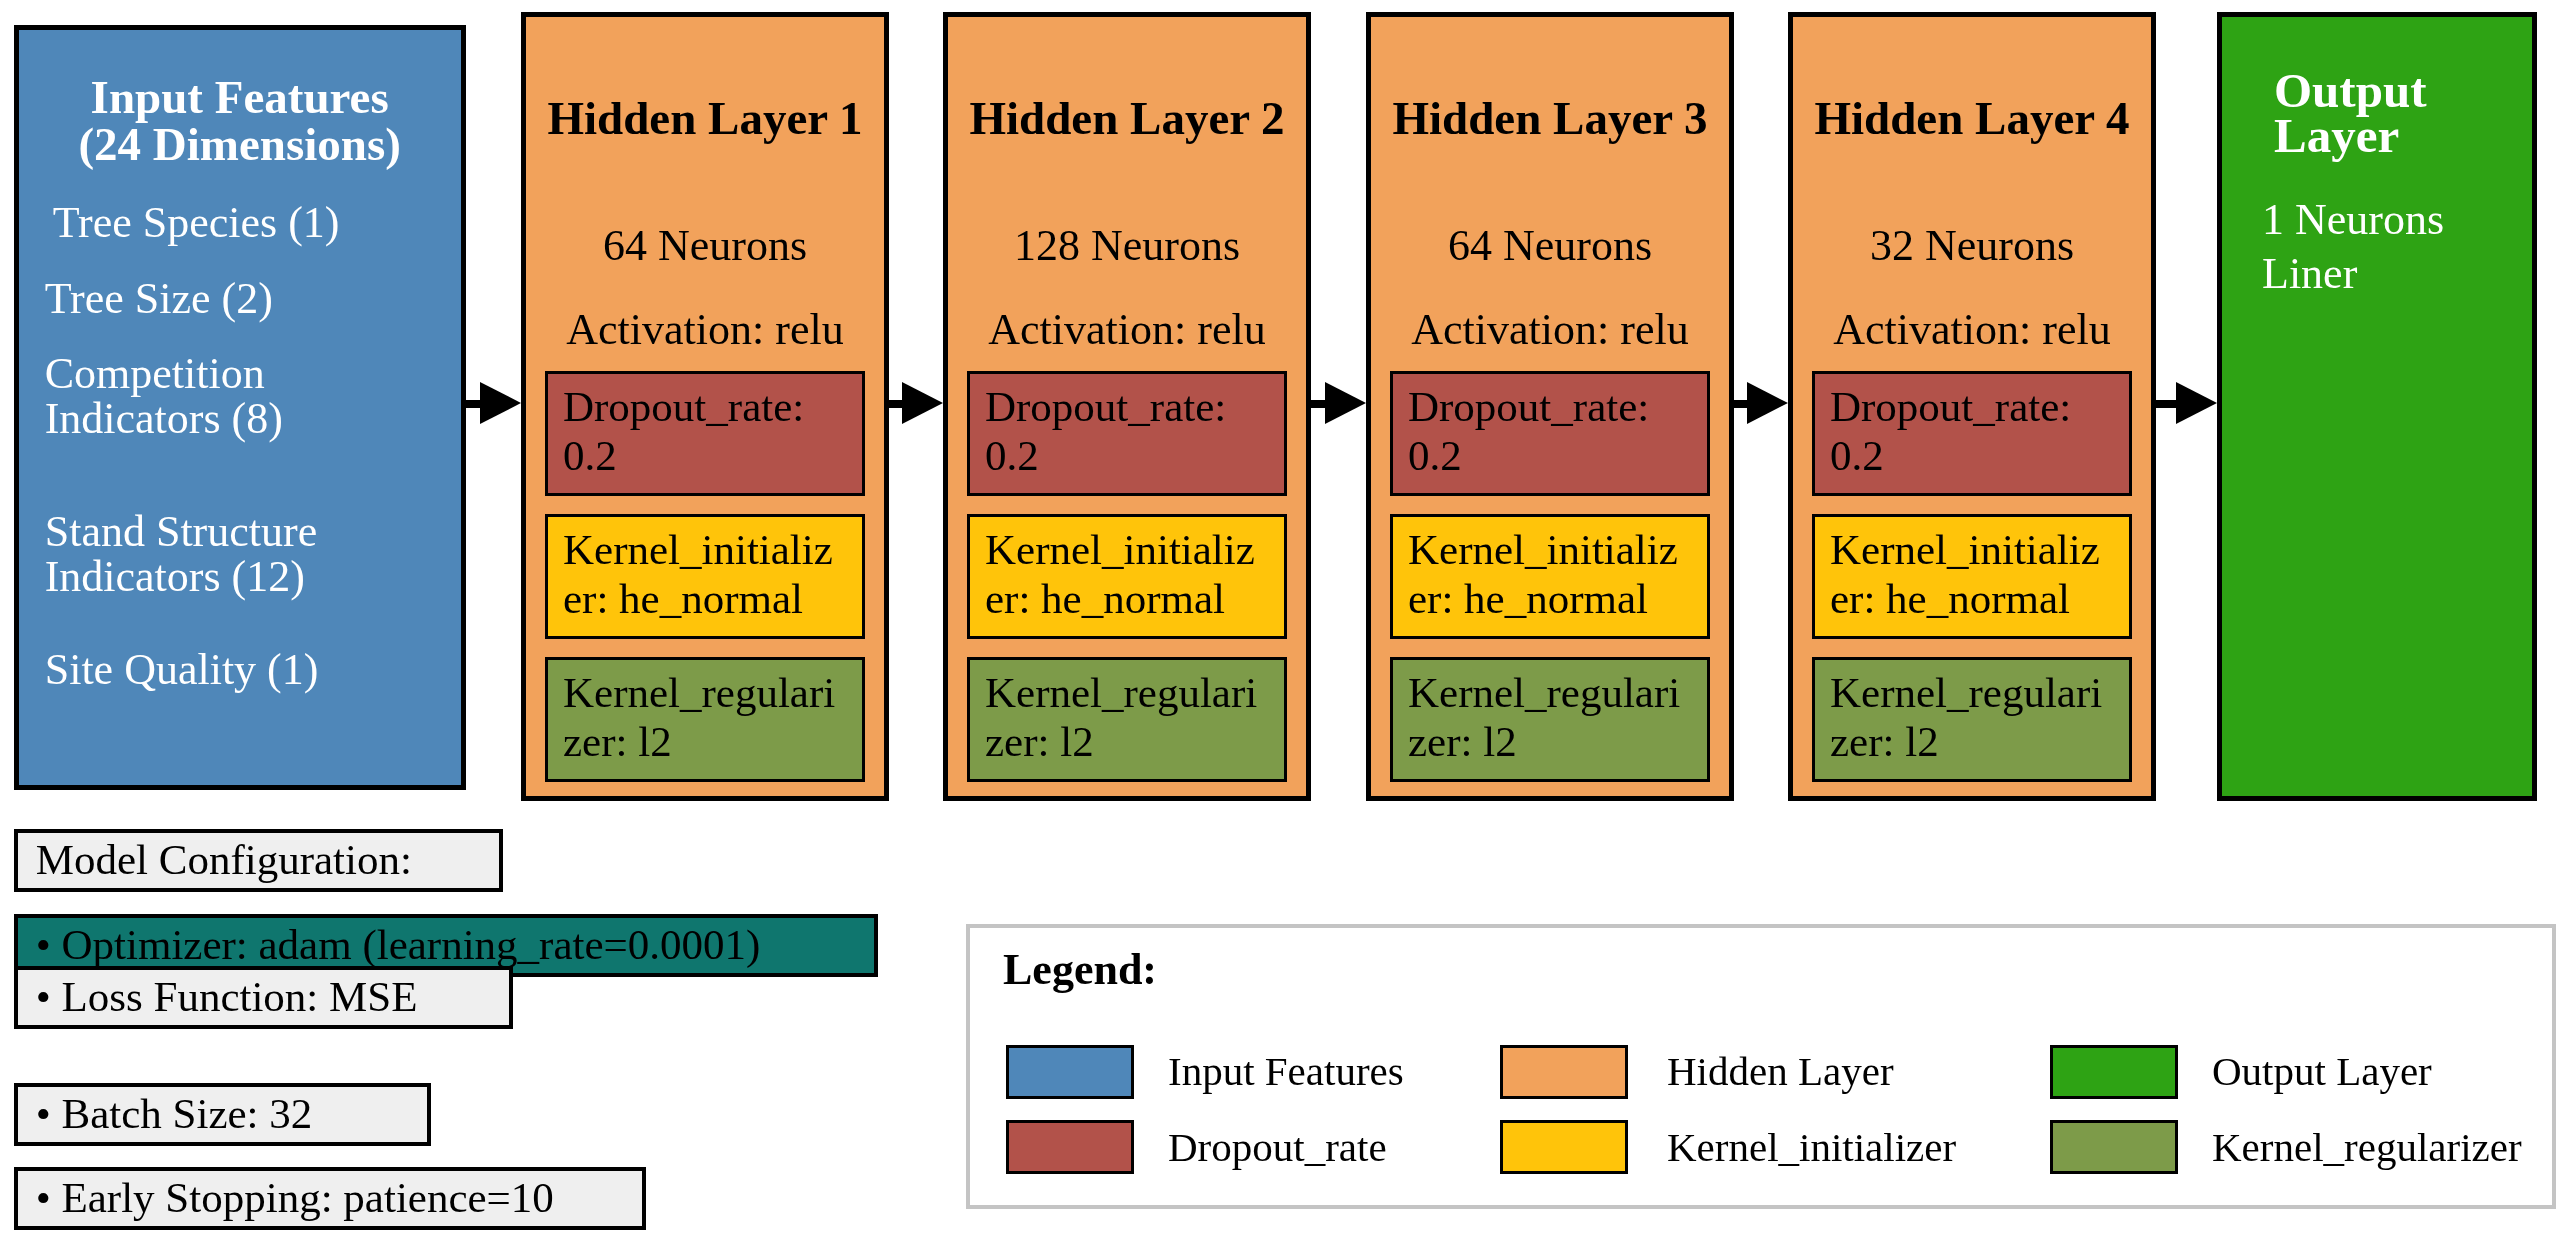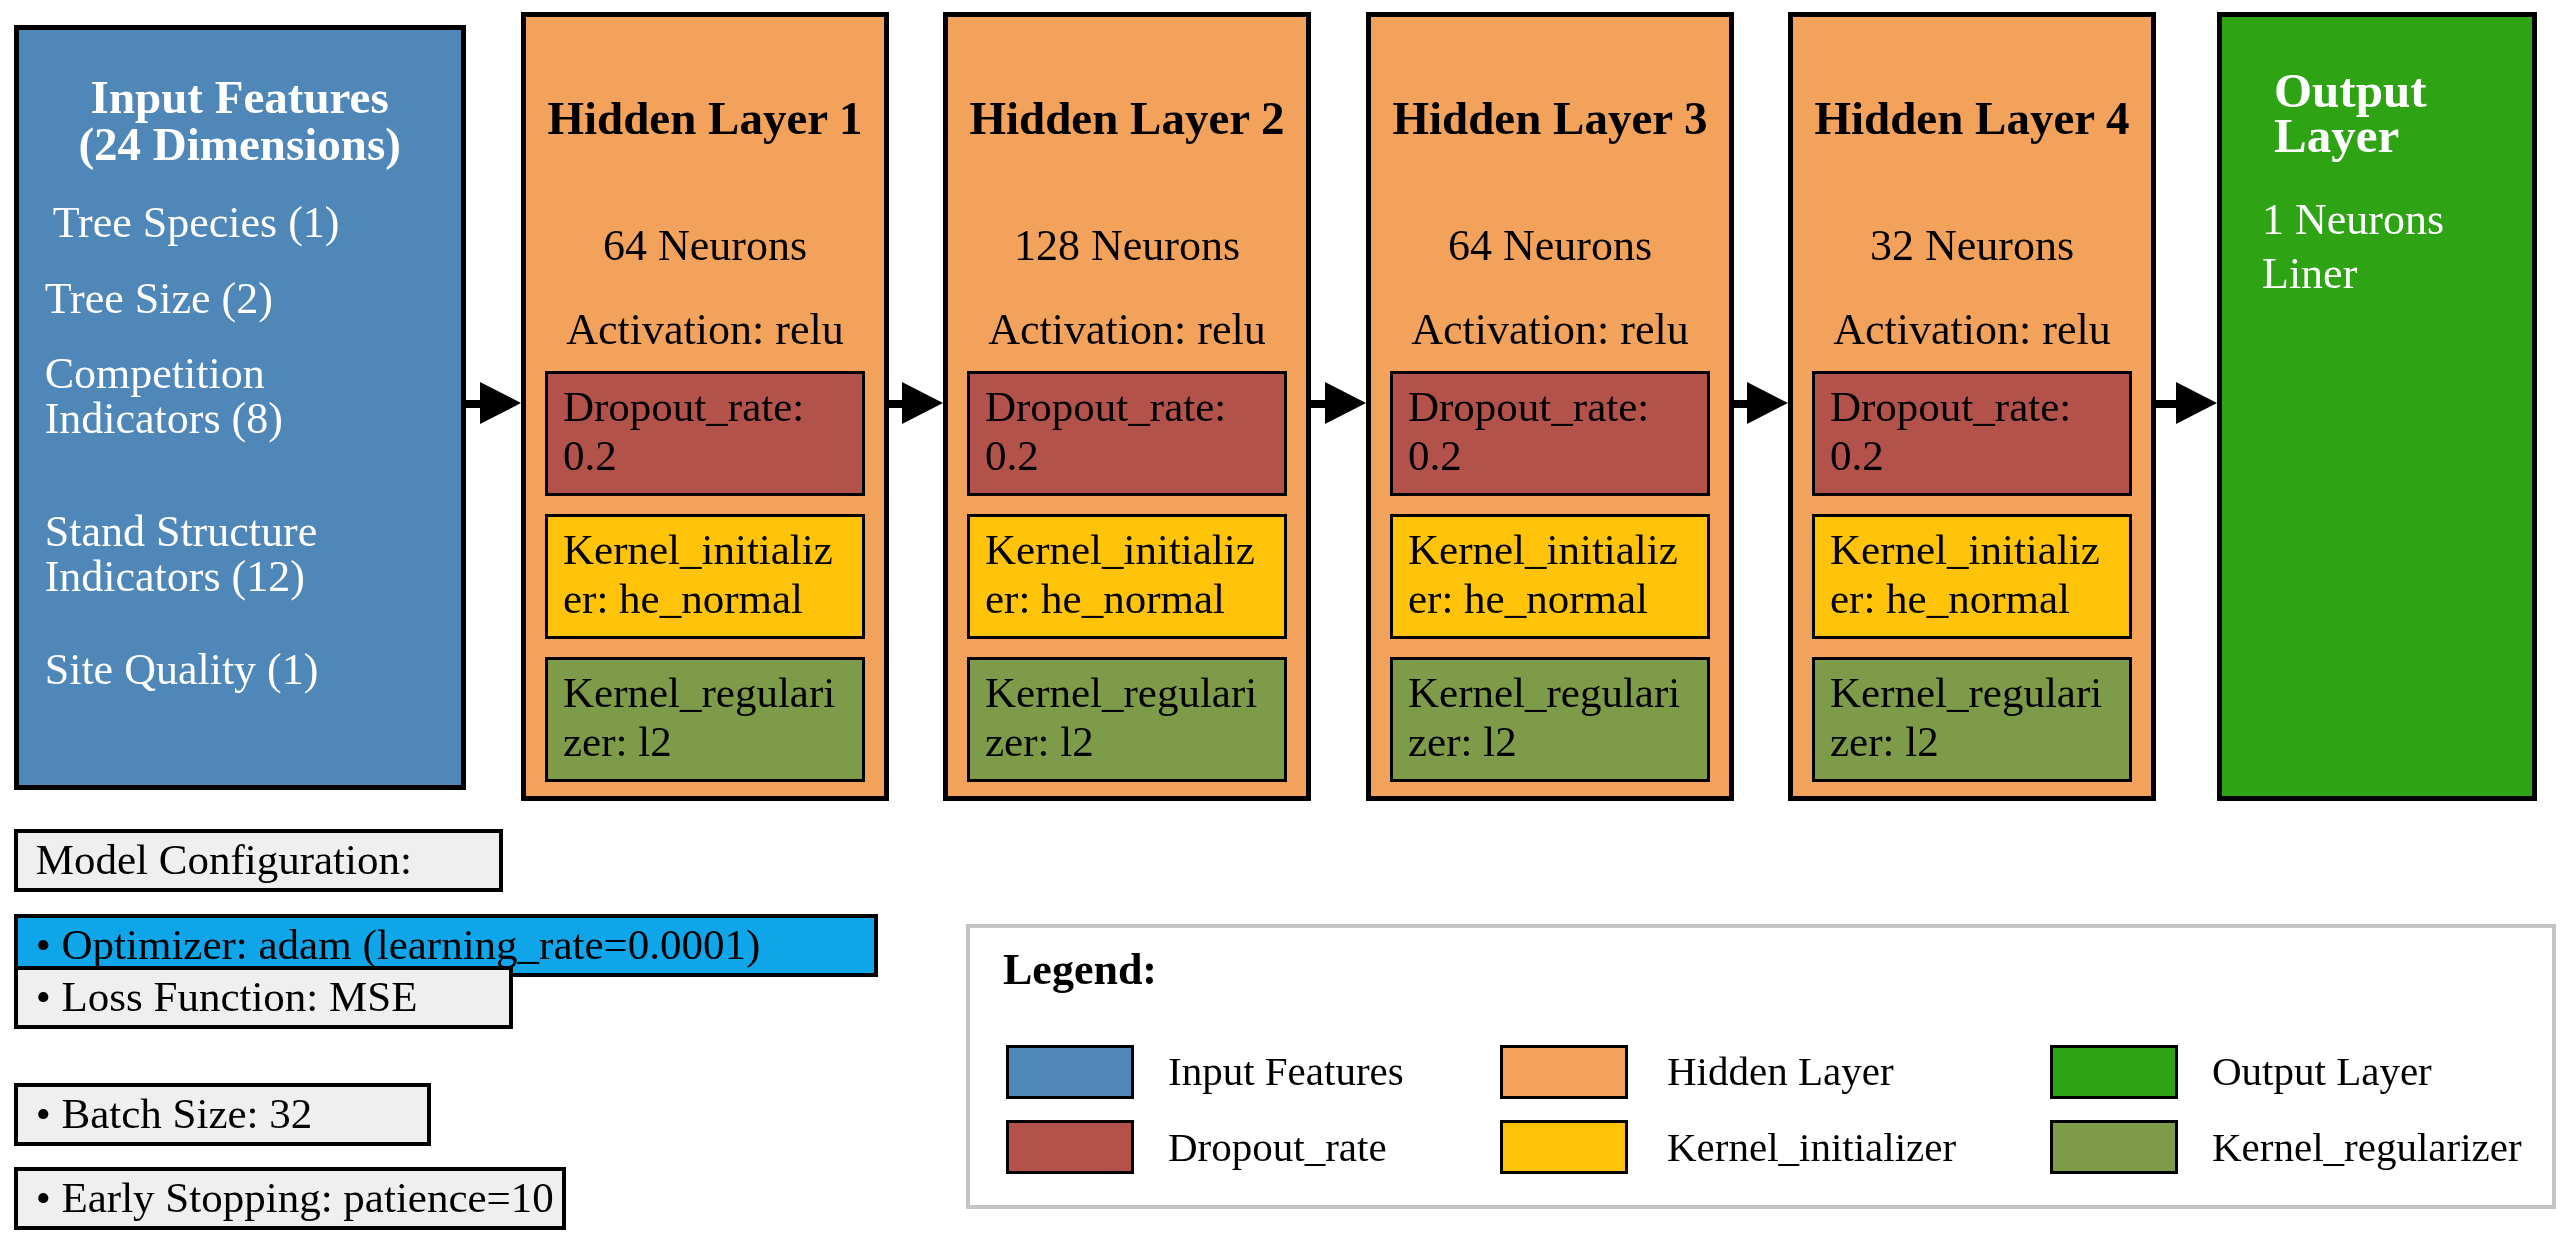--- a/index.html
+++ b/index.html
@@ -65,21 +65,21 @@
 
   
   .cfg { position:absolute; left:13.7px; height:63px; border:4.1px solid #000;
          box-sizing:border-box; background:#efefef;
          font-size:43px; line-height:54px; padding-left:18px; white-space:nowrap;
          color:#000; }
   .cfg.c1 { top:829px; width:489px; }
   .cfg.c2 { top:914px; width:864px; }
   .cfg.c3 { top:966px; width:499px; }
   .cfg.c4 { top:1083px; width:417px; }
-  .cfg.c5 { top:1167px; width:552px; }
+  .cfg.c5 { top:1167px; width:632px; }
 
   
   .legend { position:absolute; left:966px; top:924px; width:1590px; height:285px;
             border:4.1px solid #c4c4c4; box-sizing:border-box; background:#ffffff; }
   .legend-title { position:absolute; left:33px; top:19px; font-weight:bold;
                   font-size:44px; line-height:45px; color:#000; }
   .lg-swatch { position:absolute; width:128px; height:54px;
                border:3.4px solid #000; box-sizing:border-box; }
   .lg-label  { position:absolute; font-size:41px; line-height:43px; color:#000;
                white-space:nowrap; }
@@ -171,21 +171,21 @@
   <div class="arrow a4">
     <div class="shaft"></div>
     <div class="head"></div>
   </div>
   <div class="arrow a5">
     <div class="shaft"></div>
     <div class="head"></div>
   </div>
 
   <div class="cfg c1" style="background-color: rgb(239, 239, 239);">Model Configuration:</div>
-  <div class="cfg c2" style="background-color: #0ea5e9;">• Optimizer: adam (learning_rate=0.0001)</div>
+  <div class="cfg c2" style="background-color: #0f766e;">• Optimizer: adam (learning_rate=0.0001)</div>
   <div class="cfg c3" style="background-color: rgb(239, 239, 239);">• Loss Function: MSE</div>
   <div class="cfg c4" style="background-color: rgb(239, 239, 239);">• Batch Size: 32</div>
   <div class="cfg c5" style="background-color: rgb(239, 239, 239);">• Early Stopping: patience=10</div>
 
   <section class="legend">
     <div class="legend-title">Legend:</div>
 
     <div class="lg-swatch row1 colA" style="background-color: rgb(79, 135, 185);"></div>
     <div class="lg-label row1 colA">Input Features</div>
 

